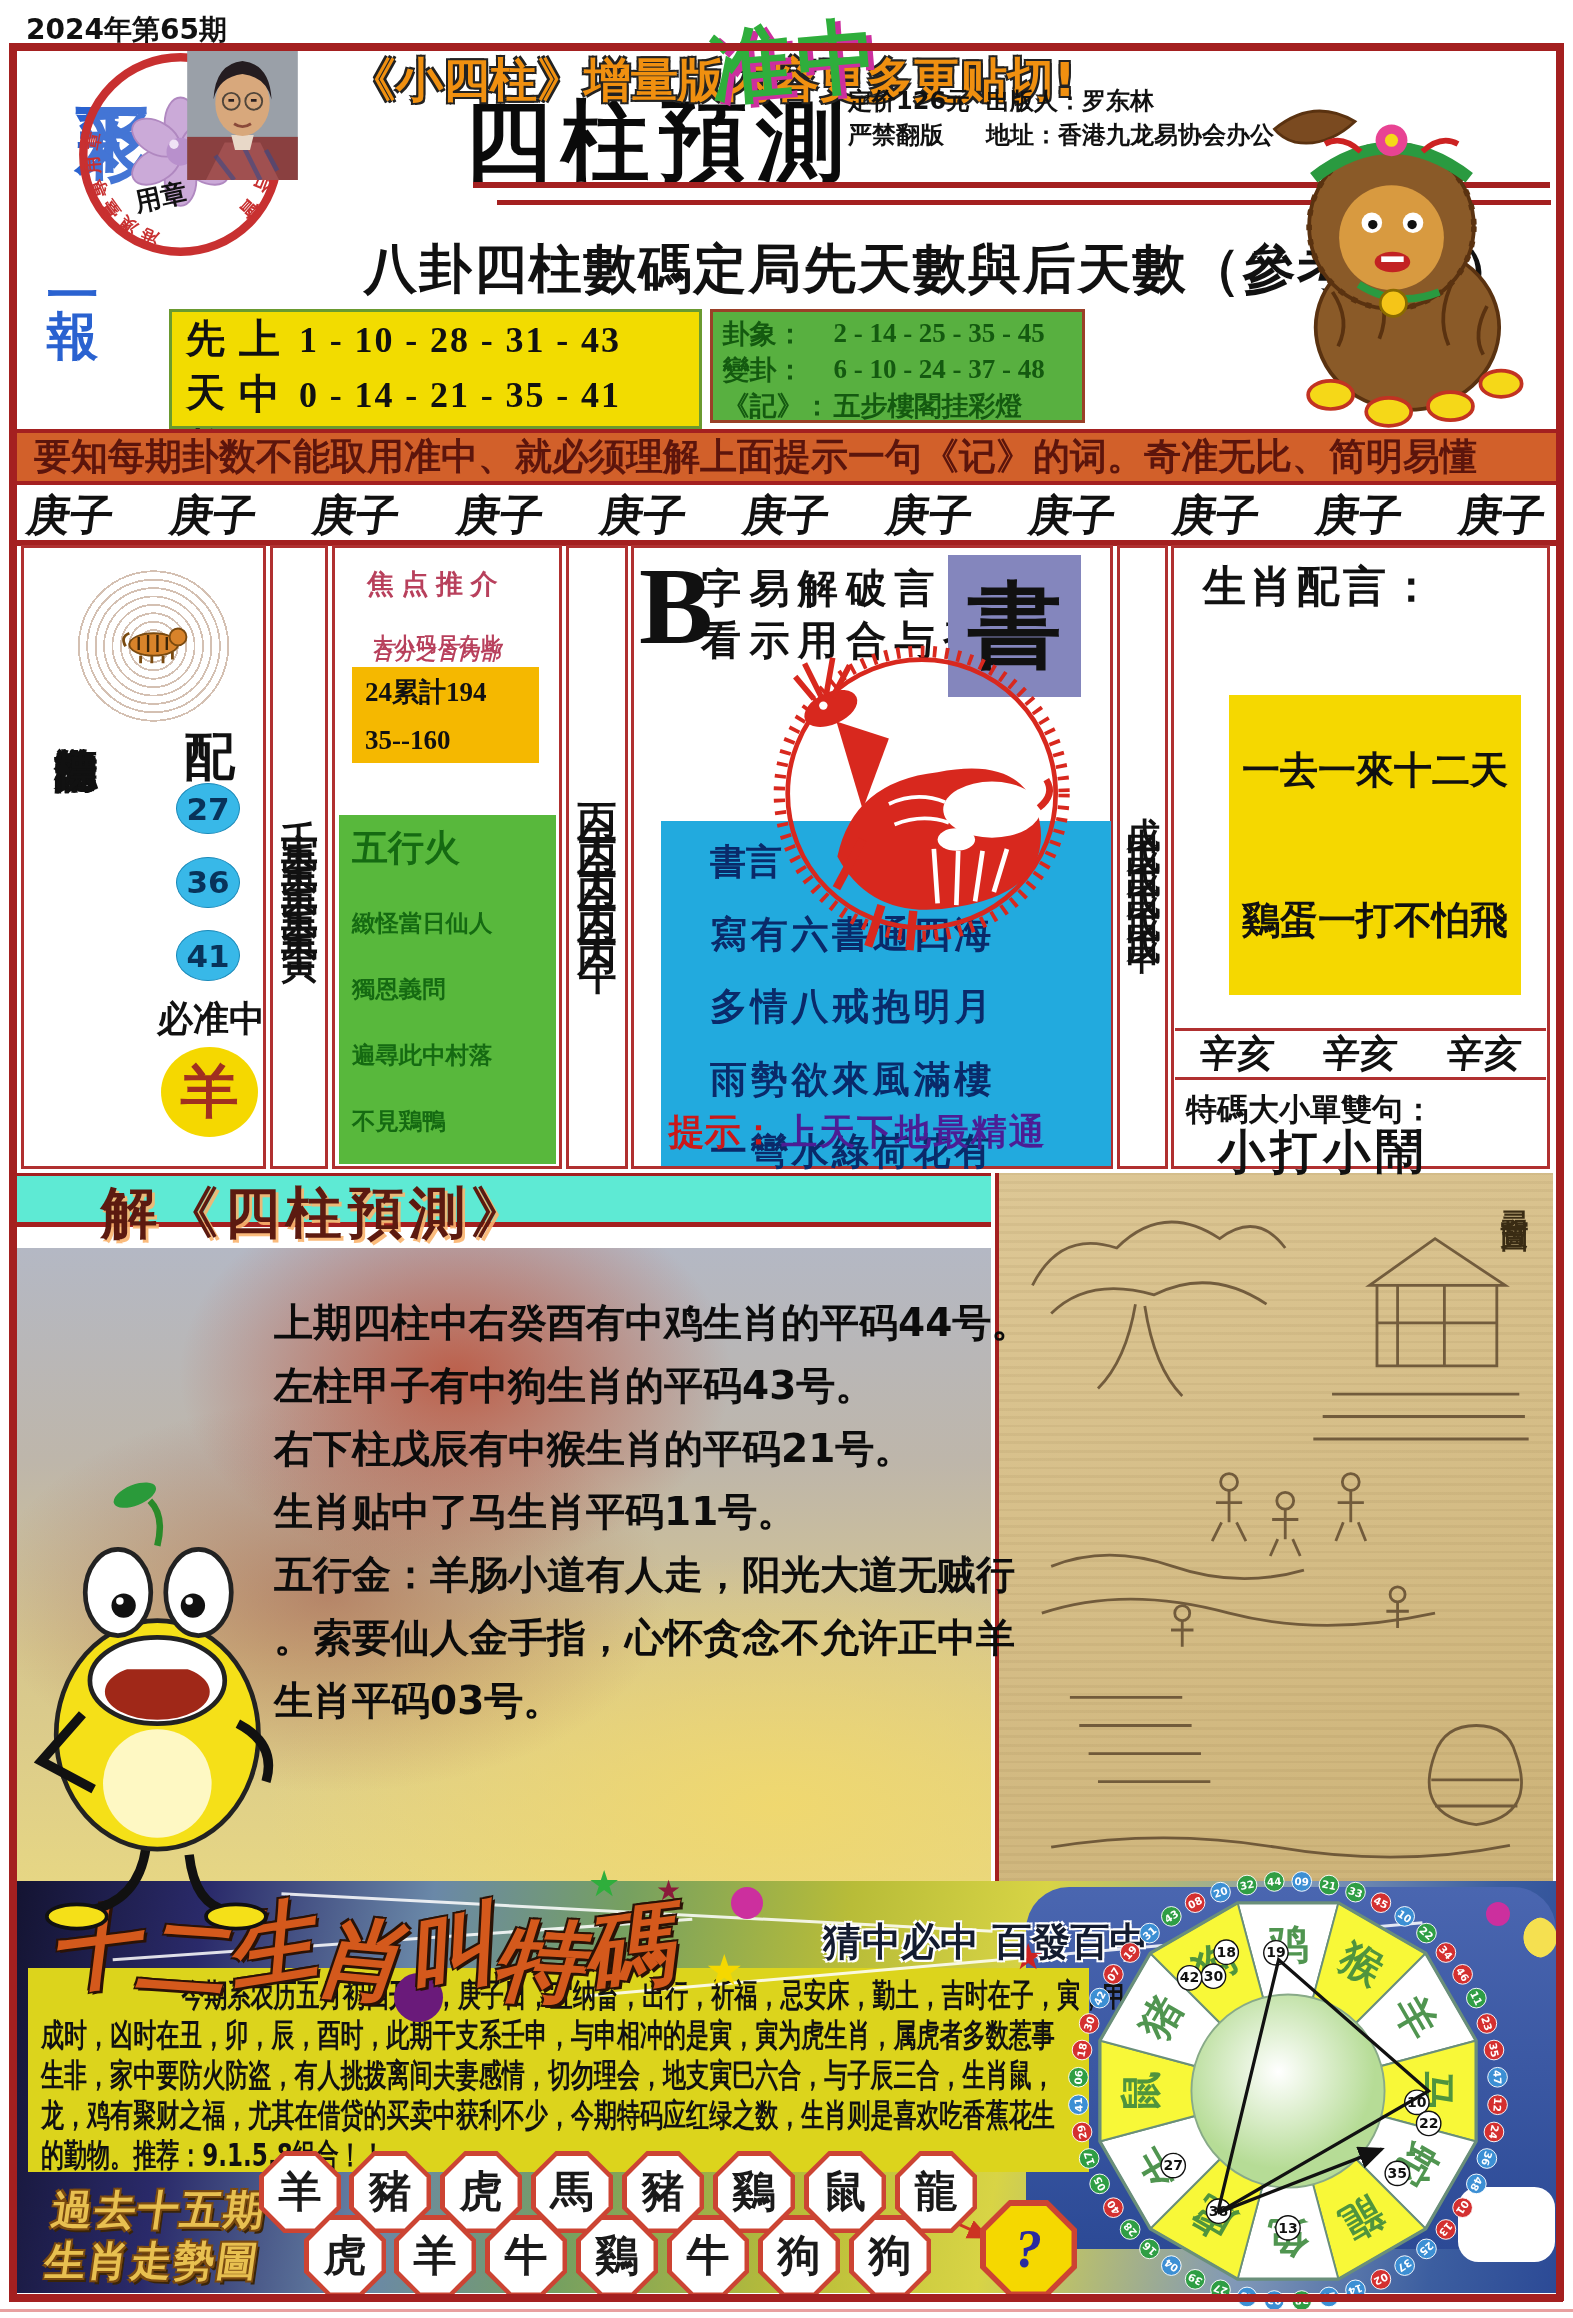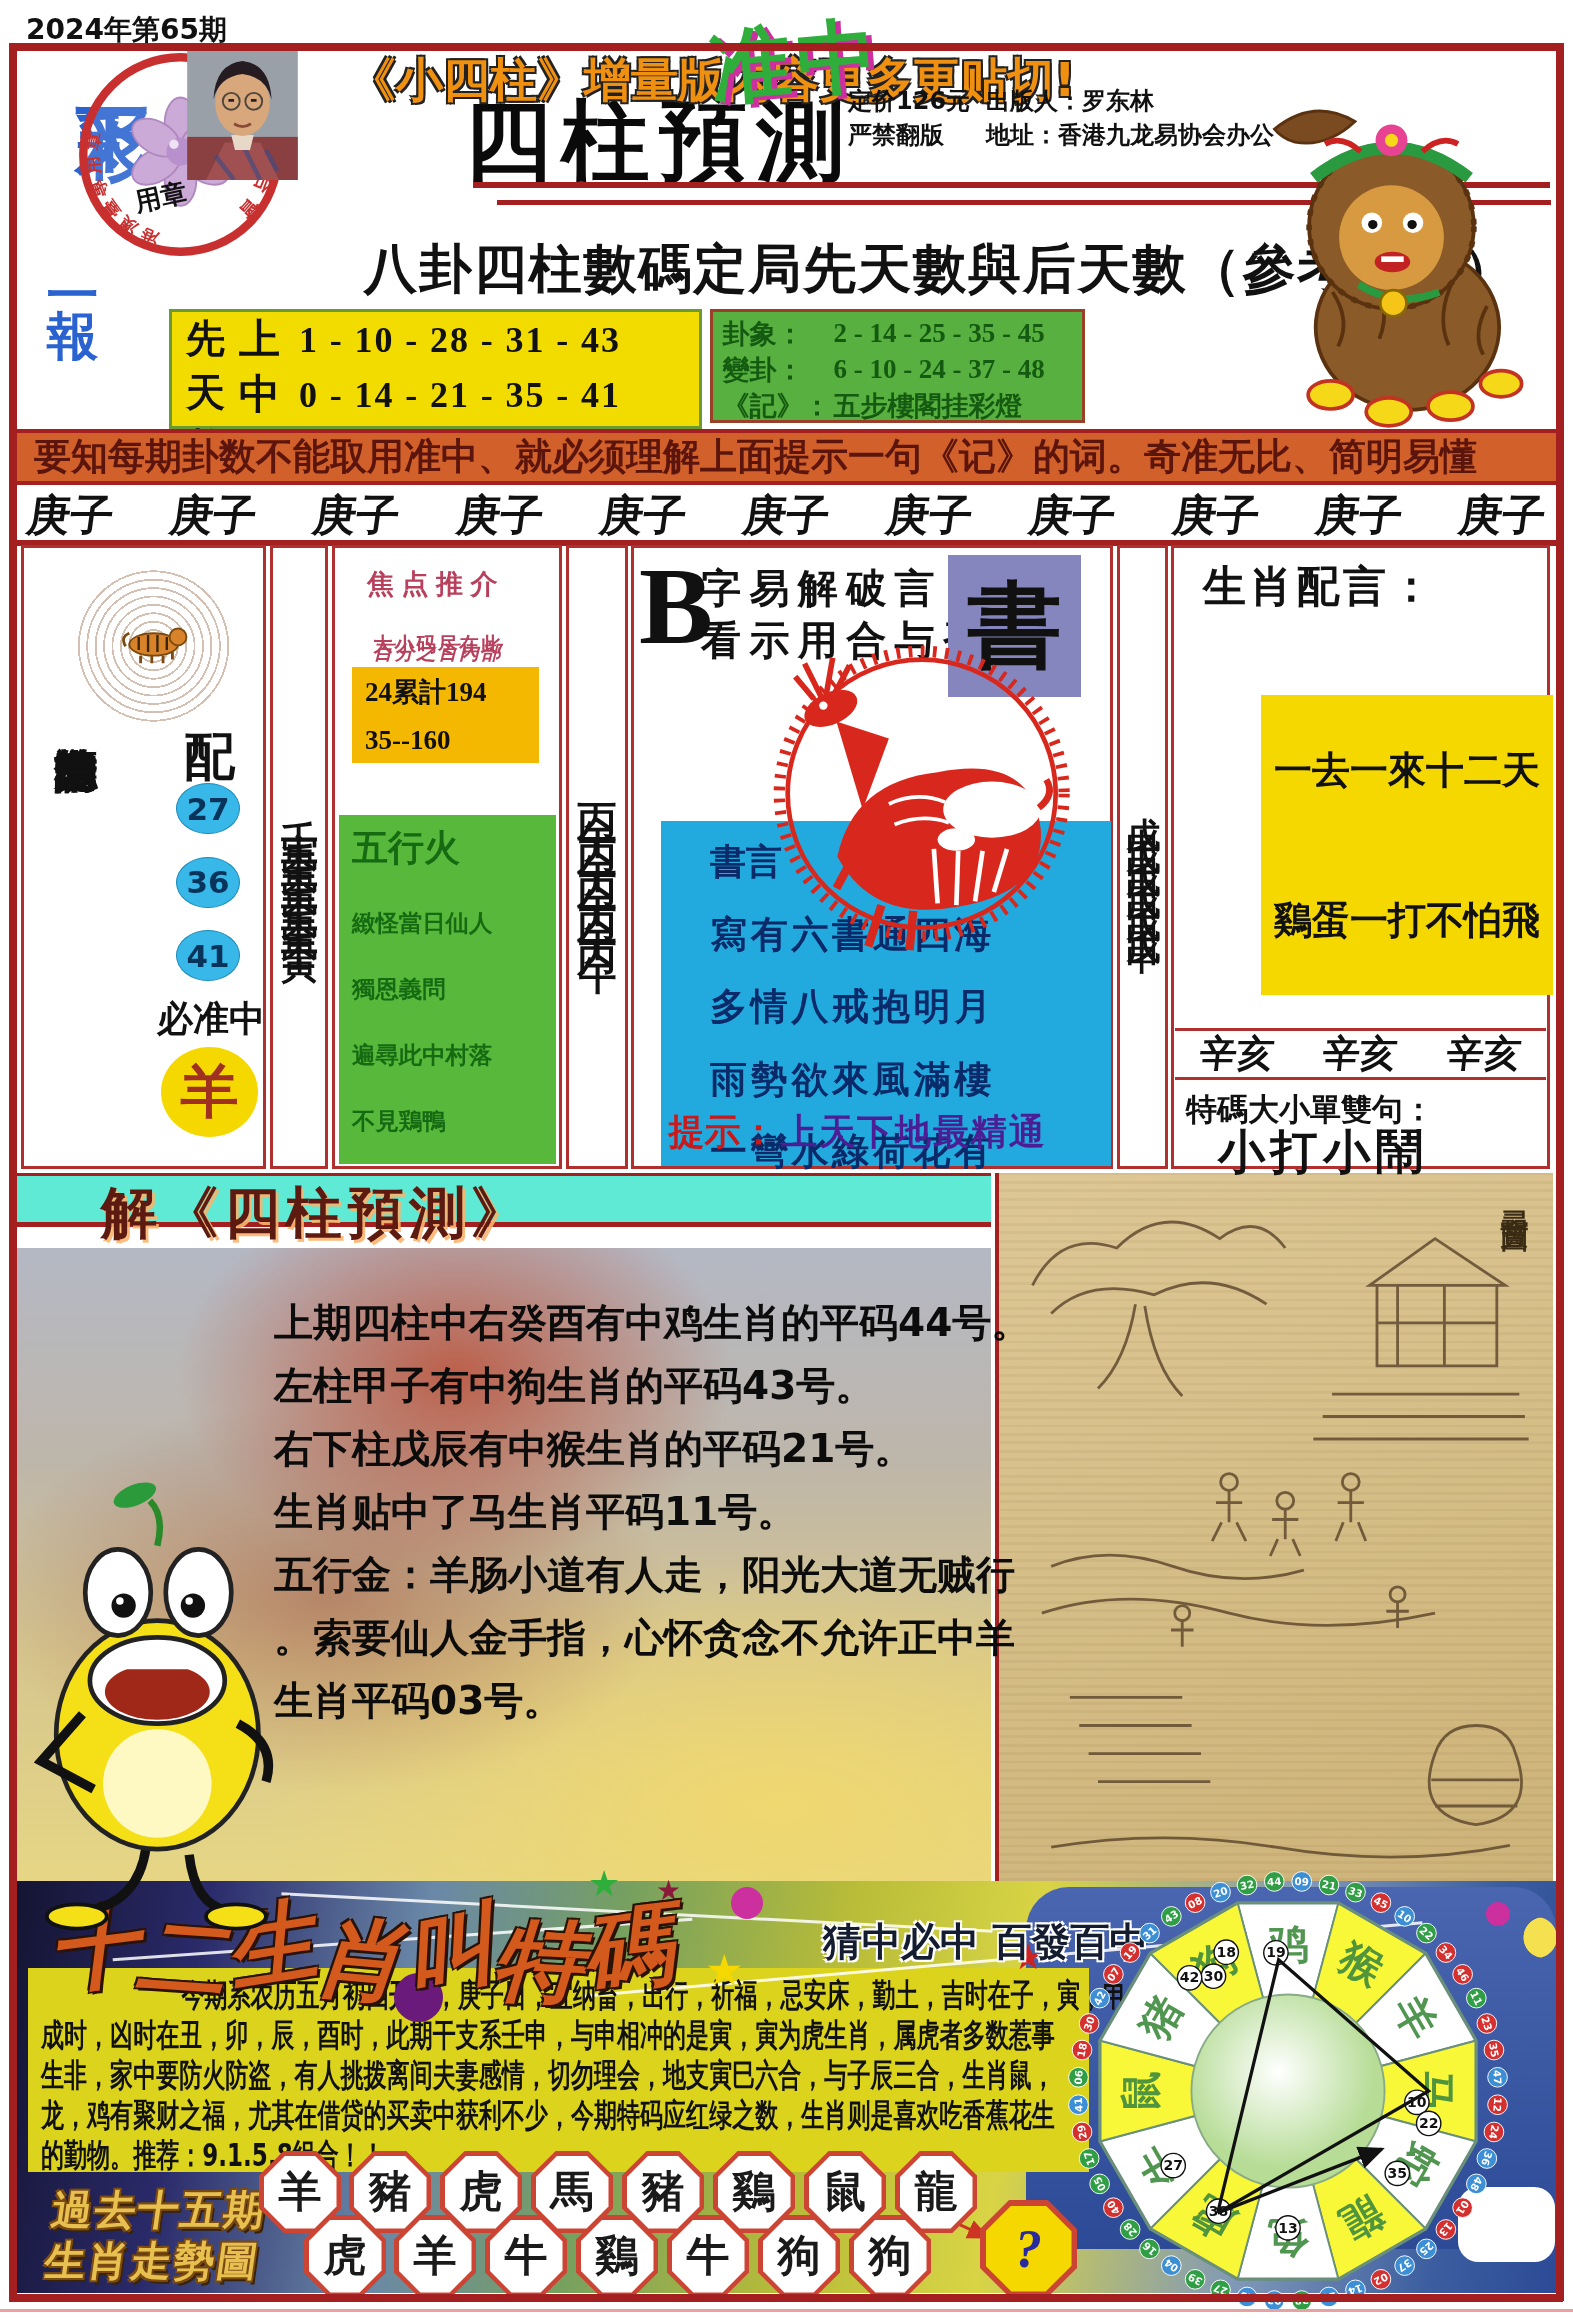--- a/index.html
+++ b/index.html
@@ -83,21 +83,21 @@
   #blue-box{left:661px;top:821px;width:450px;height:345px;background:#22aade;z-index:2;
      padding:17px 0 0 49px;box-sizing:border-box;}
   #bluebox-title{font-size:36px;font-weight:900;color:#0a2a6a;}
   #bluebox-lines div{font-size:37px;font-weight:900;color:#0a2a6a;letter-spacing:3.7px;margin-top:22.5px;white-space:nowrap;}
   #hint-row{position:absolute;left:7.5px;bottom:9.4px;white-space:nowrap;}
   #hint-row .k{color:#cc1818;font-size:36px;font-weight:900;}
   #hint-row .v{color:#4c1d95;font-size:36px;font-weight:900;letter-spacing:1.9px;}
   
   #peiyan-title{left:1203px;top:558px;font-size:43px;font-weight:900;font-family:"Liberation Serif",serif;z-index:3;letter-spacing:3.7px;}
   #peiyan-box{left:1229px;top:695px;width:292px;height:300px;background:#f5d800;z-index:3;
-     display:flex;flex-direction:column;justify-content:space-around;align-items:center;margin-left:32px;}
+     display:flex;flex-direction:column;justify-content:space-around;align-items:center;}
   #peiyan-box div{font-size:38px;font-weight:900;font-family:"Liberation Serif",serif;white-space:nowrap;}
   #xinhai-row{left:1175px;top:1028px;width:371px;height:52px;display:flex;justify-content:space-around;
      align-items:center;z-index:3;border-top:3.7px solid #b03030;border-bottom:3.7px solid #b03030;box-sizing:border-box;}
   #xinhai-row span{font-size:37px;font-weight:900;font-family:"Liberation Serif",serif;transform:skewX(-6deg);}
   #special-k{left:1186px;top:1089px;font-size:31px;font-weight:900;font-family:"Liberation Serif",serif;z-index:3;}
   #special-v{left:1218px;top:1121px;font-size:47px;font-weight:900;font-family:"Liberation Serif",serif;z-index:3;letter-spacing:5.6px;}
   
   #jie-banner{left:17px;top:1173px;width:974px;height:54px;background:#5eead4;border-top:3.7px solid #a42020;
      border-bottom:5.6px solid #a42020;box-sizing:border-box;z-index:2;display:flex;align-items:flex-start;}
   #jie-title{font-size:56px;font-weight:900;color:#5c1a10;font-family:"Liberation Serif",serif;

